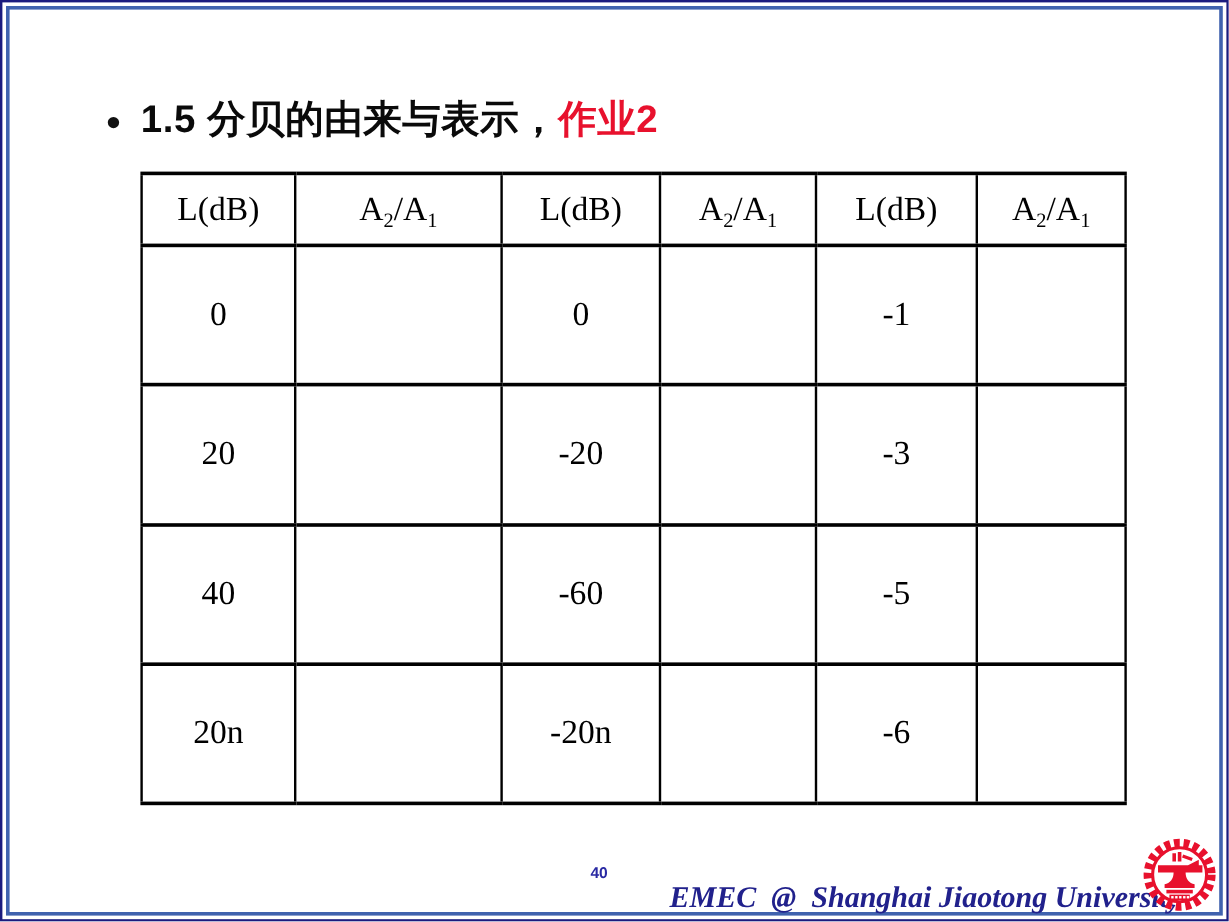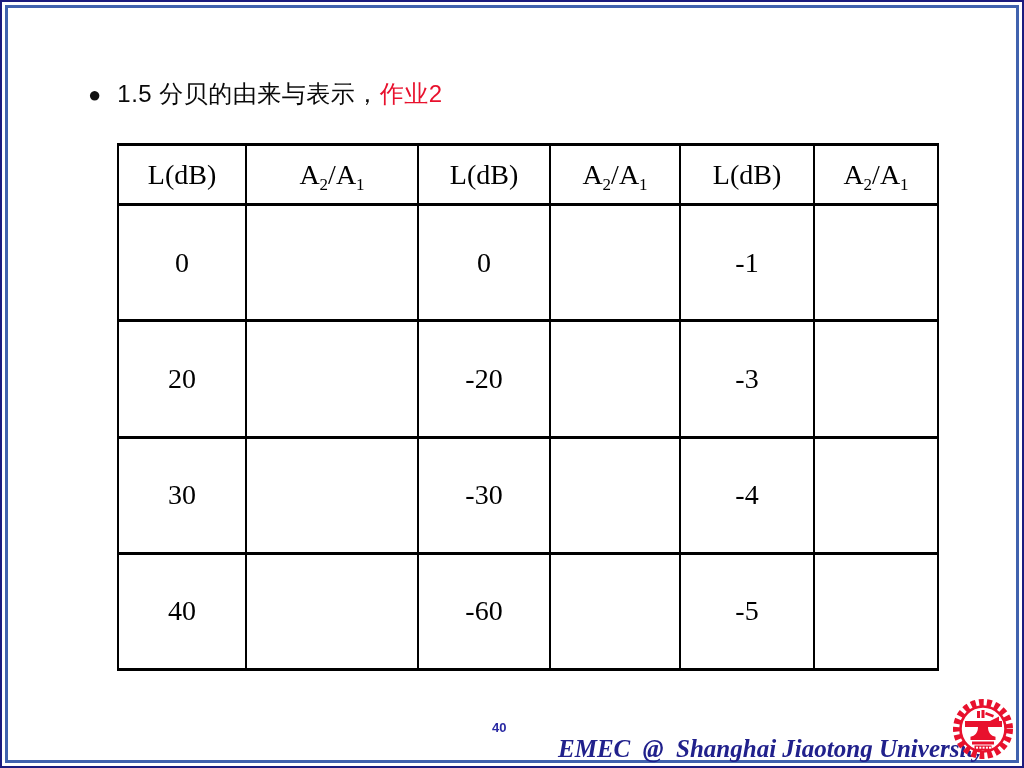--- a/index.html
+++ b/index.html
@@ -25,21 +25,21 @@
   .title-row {
     position: absolute; left: 88px; top: 78px;
     display: flex; align-items: center; gap: 16px;
     white-space: pre;
   }
   .bullet {
     font-size: 22px; color: #111; line-height: 1;
     transform: translateY(1px);
   }
   .title-text {
-    font-size: 24px; font-weight: normal; color: #0a0a0a;
+    font-size: 32px; font-weight: bold; color: #0a0a0a;
     letter-spacing: 0.5px;
   }
   .title-text .red { color: #e8112d; }
   
   table.db-table {
     position: absolute; left: 117px; top: 143px;
     width: 820px; height: 528px;
     border-collapse: collapse; table-layout: fixed;
     background: #fff;
   }
@@ -122,33 +122,33 @@
       </tr>
       <tr>
         <td>20</td>
         <td></td>
         <td>-20</td>
         <td></td>
         <td>-3</td>
         <td></td>
       </tr>
       <tr>
-        <td>30</td>
-        <td></td>
-        <td>-30</td>
-        <td></td>
-        <td>-4</td>
-        <td></td>
-      </tr>
-      <tr>
         <td>40</td>
         <td></td>
         <td>-60</td>
         <td></td>
         <td>-5</td>
+        <td></td>
+      </tr>
+      <tr>
+        <td>20n</td>
+        <td></td>
+        <td>-20n</td>
+        <td></td>
+        <td>-6</td>
         <td></td>
       </tr>
     </tbody>
   </table>
 
   <div class="page-number">40</div>
 
   <div class="footer-text">
     <div class="footer-org">EMEC  @  Shanghai Jiaotong University</div>
     

